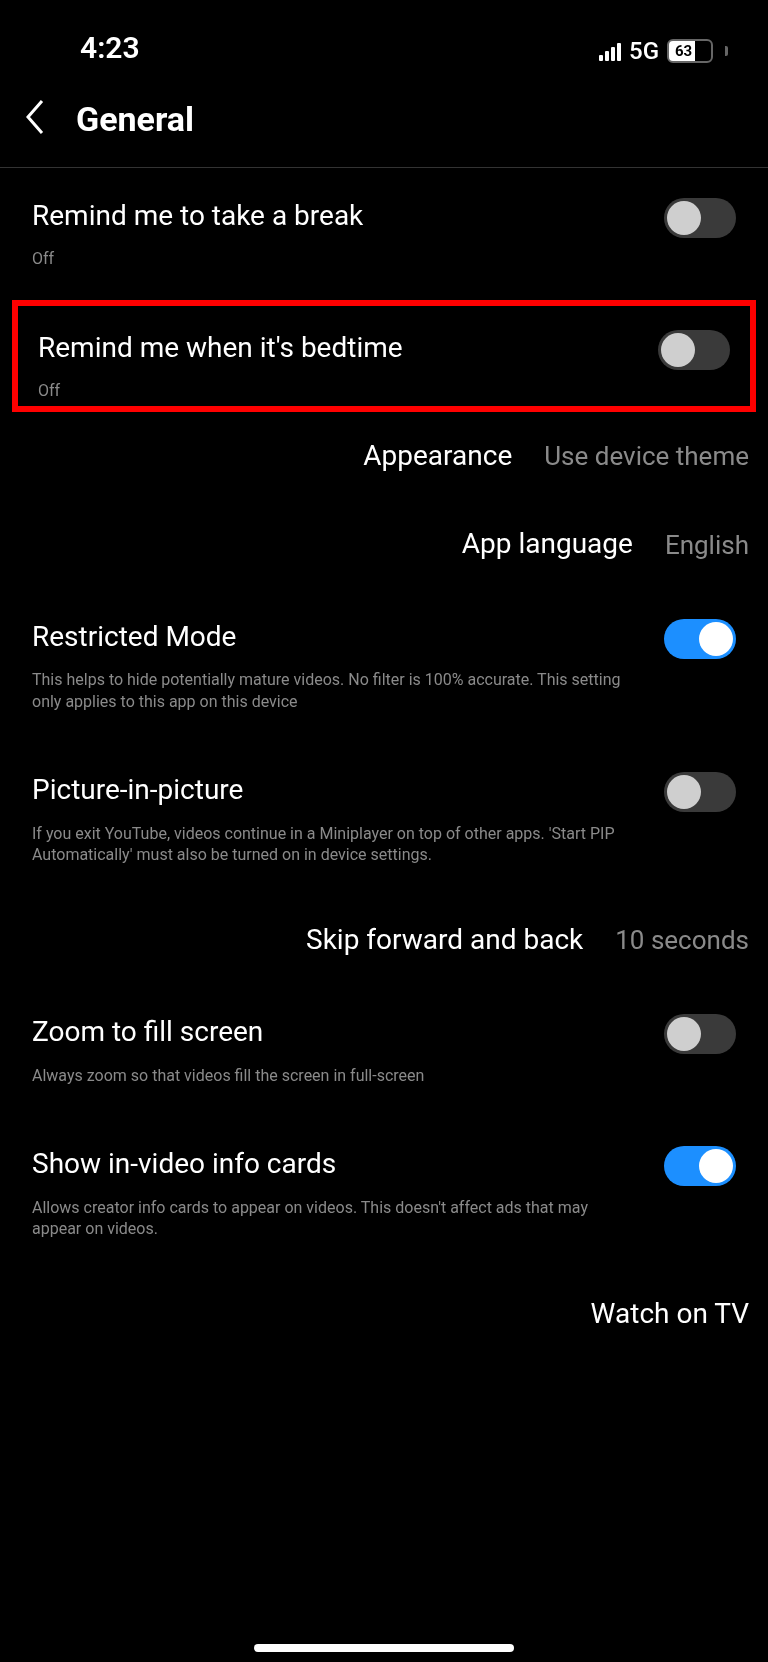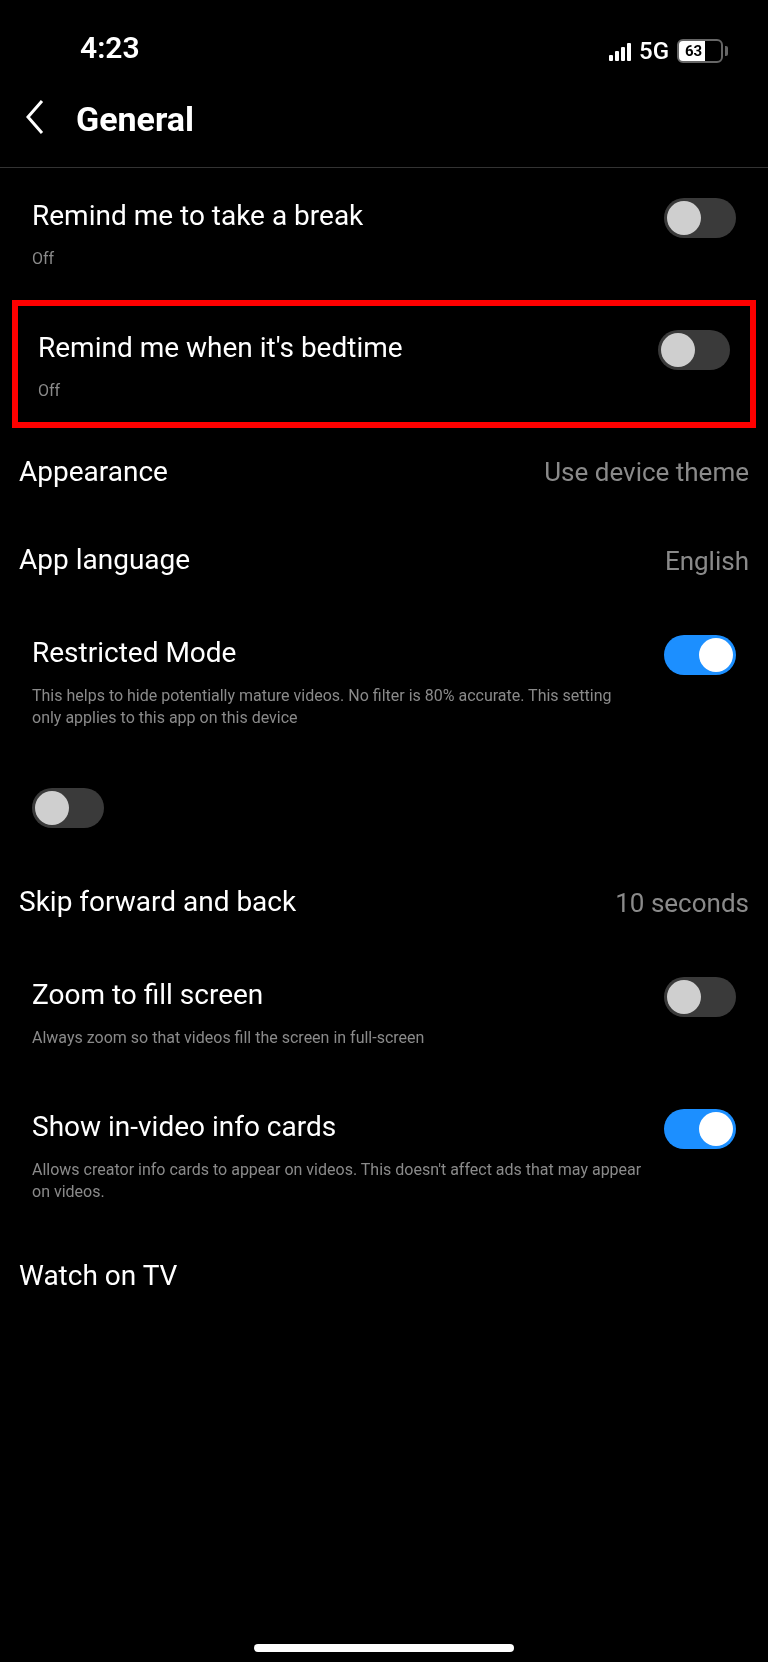--- a/index.html
+++ b/index.html
@@ -50,21 +50,21 @@
   .signal-bars span:nth-child(3){height:14px}
   .signal-bars span:nth-child(4){height:18px}
   .network-type {
     font-size: 24px;
     font-weight: 500;
     color: #ffffff;
   }
   .battery {
     display: flex;
     align-items: center;
-    gap: 2px;
+    gap: 12px;
   }
   .battery-body {
     width: 46px;
     height: 24px;
     border: 2px solid #666;
     border-radius: 6px;
     position: relative;
     background: linear-gradient(to right, #ffffff 63%, transparent 63%);
     display: flex;
     align-items: center;
@@ -99,23 +99,23 @@
     font-weight: 700;
     color: #ffffff;
   }
 
   .settings-list {
     padding: 0;
   }
   .setting-row {
     display: flex;
     align-items: flex-start;
-    justify-content: space-between;
+    justify-content: flex-end;
     padding: 30px 32px;
-    gap: 20px;
+    gap: 32px;
   }
   .setting-row.value-row {
     align-items: center;
     padding: 26px 19px;
   }
   .setting-text {
     flex: 1;
     display: flex;
     flex-direction: column;
     gap: 14px;
@@ -128,21 +128,20 @@
   }
   .setting-sub {
     font-size: 16px;
     color: #8a8a8a;
     line-height: 1.35;
   }
   .setting-value {
     font-size: 26px;
     color: #8a8a8a;
     text-align: right;
-    margin-left: 36px;
   }
 
   .toggle {
     width: 72px;
     height: 40px;
     border-radius: 20px;
     position: relative;
     flex-shrink: 0;
   }
   .toggle-off {
@@ -165,21 +164,21 @@
   .toggle-on .toggle-knob {
     left: 35px;
     background: #ffffff;
   }
 
   .highlight-box {
     border: 6px solid #ff0000;
     margin: 0 12px;
   }
   .highlight-box .setting-row {
-    padding: 24px 20px 20px 20px;
+    padding: 24px 20px 4px 20px;
   }
 
   .home-indicator {
     position: absolute;
     bottom: 10px;
     left: 50%;
     transform: translateX(-50%);
     width: 260px;
     height: 8px;
     background: #ffffff;
@@ -247,28 +246,32 @@
   </div>
 
   <div class="setting-row value-row">
     <div class="setting-title">App language</div>
     <div class="setting-value">English</div>
   </div>
 
   <div class="setting-row">
     <div class="setting-text">
       <div class="setting-title">Restricted Mode</div>
-      <div class="setting-sub">This helps to hide potentially mature videos. No filter is 80% accurate. This setting only applies to this app on this device</div>
+      <div class="setting-sub">This helps to hide potentially mature videos. No filter is 100% accurate. This setting only applies to this app on this device</div>
     </div>
     <div class="toggle toggle-on">
       <div class="toggle-knob"></div>
     </div>
   </div>
 
   <div class="setting-row">
+    <div class="setting-text">
+      <div class="setting-title">Picture-in-picture</div>
+      <div class="setting-sub">If you exit YouTube, videos continue in a Miniplayer on top of other apps. 'Start PIP Automatically' must also be turned on in device settings.</div>
+    </div>
     <div class="toggle toggle-off">
       <div class="toggle-knob"></div>
     </div>
   </div>
 
   <div class="setting-row value-row">
     <div class="setting-title">Skip forward and back</div>
     <div class="setting-value">10 seconds</div>
   </div>
 

